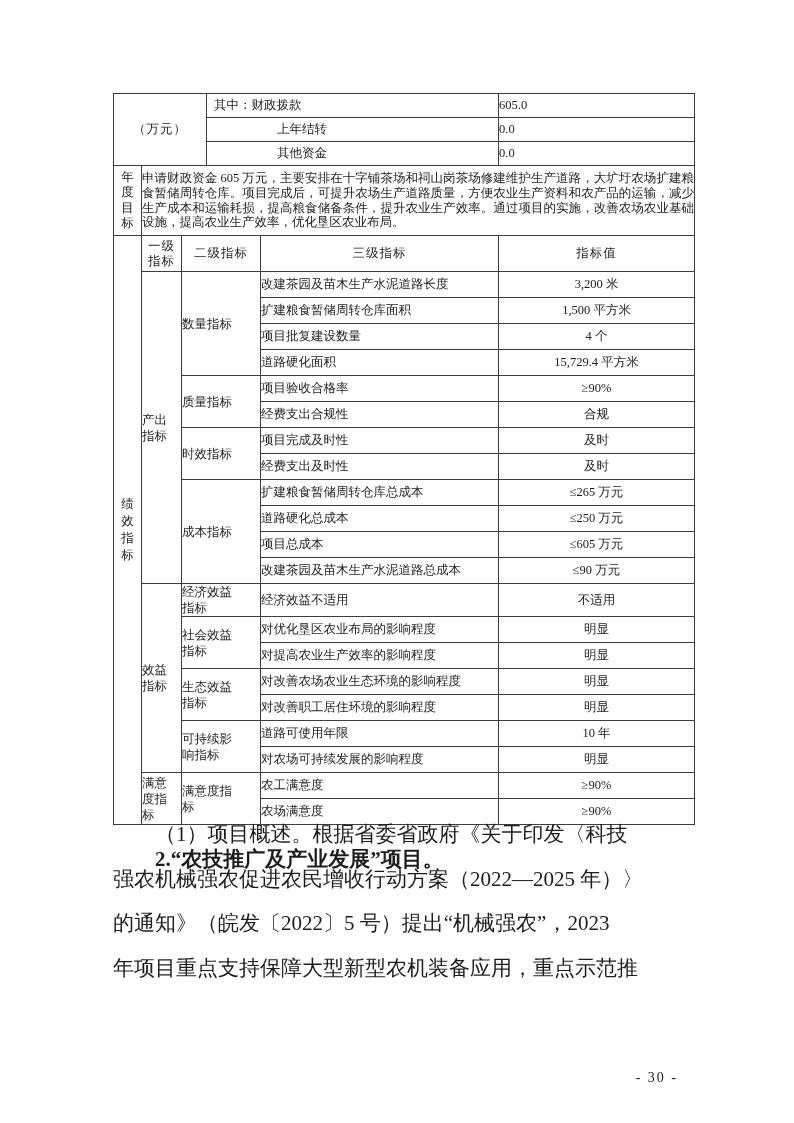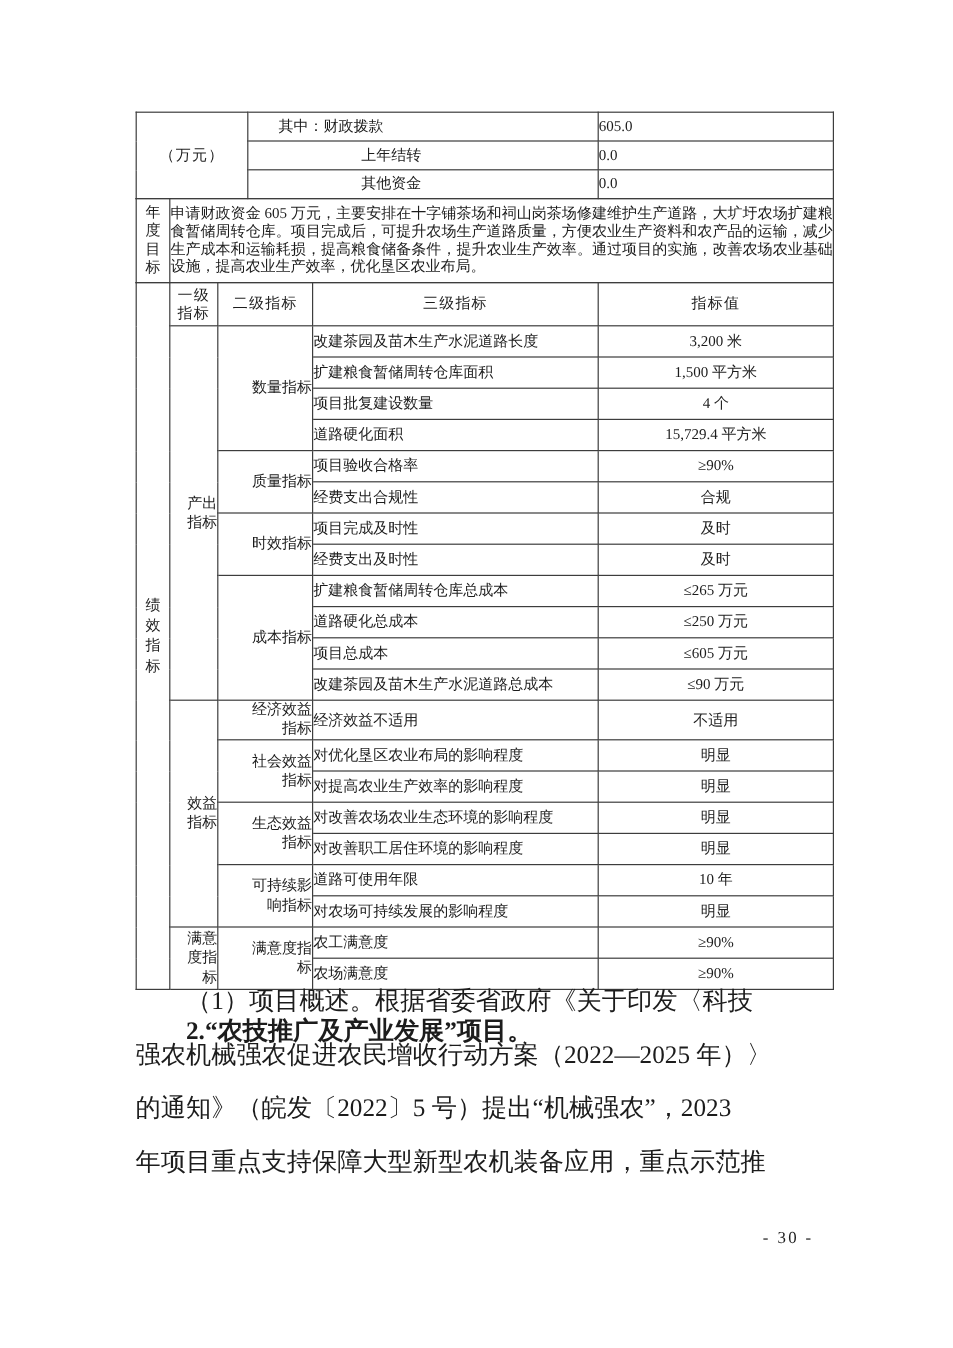--- a/index.html
+++ b/index.html
@@ -13,50 +13,50 @@
   table.tbl { border-collapse:collapse; table-layout:fixed; width:581px; }
   table.tbl.stacked { margin-top:-1px; }
   .tbl td, .tbl th {
     border:1px solid #3d3d3d; font-weight:normal; font-size:12.5px;
     padding:0; vertical-align:middle; overflow:hidden;
   }
   
   .funding-tbl tr { height:24px; }
   .unit-cell { text-align:center; vertical-align:top; padding-top:4px; letter-spacing:1px; }
   .f-label { text-align:left; }
-  .f-label.ind1 { padding-left:25px; }
-  .f-label.ind2 { padding-left:94px;margin-top:24px; }
+  .f-label.ind1 { padding-left:7px; }
+  .f-label.ind2 { padding-left:70px;margin-top:24px; }
   .f-value { text-align:left; padding-right:6px; font-size:12px; }
   
   .goal-tbl tr { height:70px; }
   .vlabel { white-space:pre-line; text-align:center; line-height:15.5px; }
   .goal-text {
     font-size:12px; line-height:14.6px; text-align:justify;
     vertical-align:top; padding:4px 7px 2px 7px;
   }
   
   .ind-tbl tr { height:26px; }
   .ind-tbl tr.hdr-row { height:36px; }
   .side-label { white-space:pre-line; text-align:center; line-height:17px; }
   .hdr { text-align:center; white-space:pre-line; line-height:15px; letter-spacing:1px; }
-  .lv1, .lv2 { text-align:right; white-space:pre-line; line-height:16px;font-family:Liberation Mono, monospace; }
+  .lv1, .lv2 { text-align:left; white-space:pre-line; line-height:16px; }
   .lv3 { text-align:left; padding-left:8px; }
   .val { text-align:center; }
   
   .section-heading {
     position:absolute; left:113px; top:844px; width:572px; margin:0;
     font-size:21px; font-weight:bold; line-height:30px; text-indent:42px;
   }
   .body-paragraph {
     position:absolute; left:113px; top:812px; width:572px; margin:0;
     font-size:21px; line-height:44.6px; white-space:pre-line;
     text-indent:42px; text-align:justify;
   }
   .page-number {
-    position:absolute; top:1025px; right:116px;
+    position:absolute; top:1070px; right:116px;
     font-size:14px; letter-spacing:2px;
   }
 </style>
 </head>
 <body>
 
 <div class="sheet">
 
   <div class="doc-table">
 

